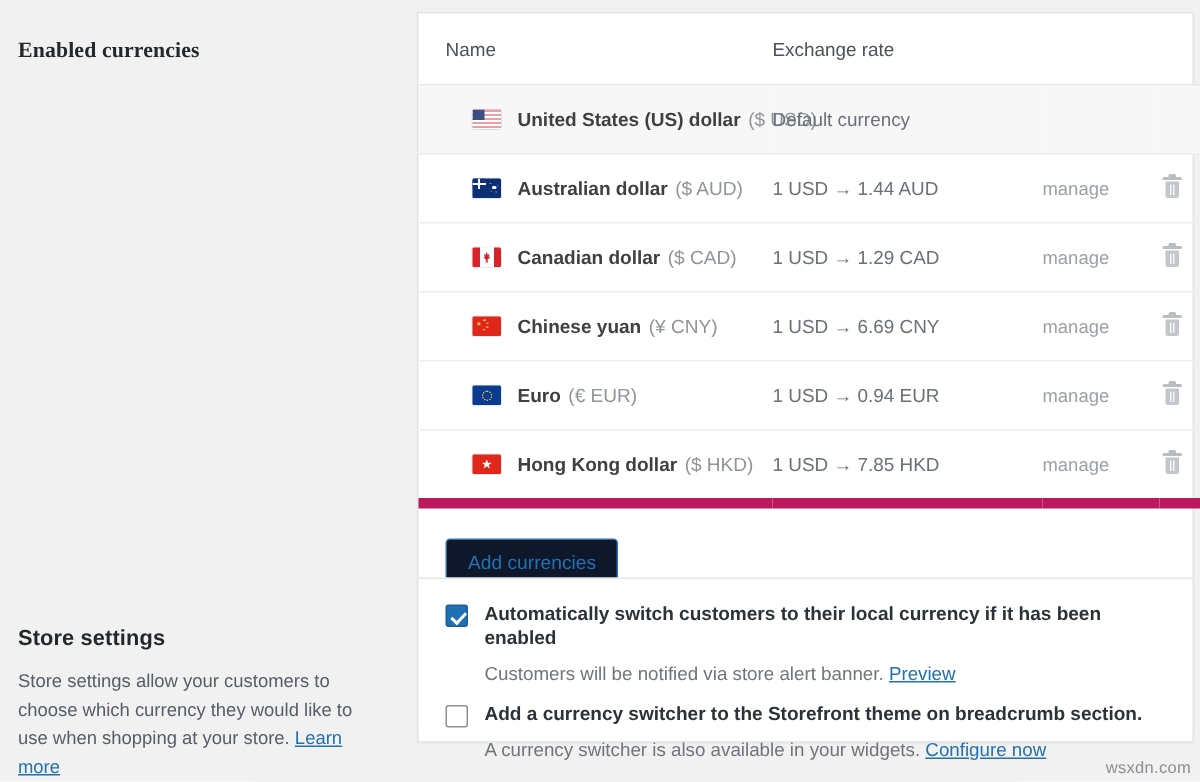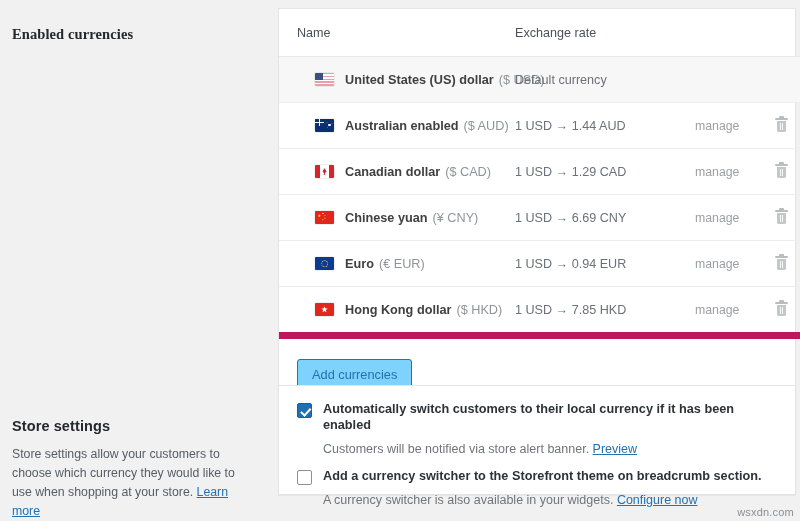--- a/index.html
+++ b/index.html
@@ -277,21 +277,21 @@
 
   
   .add-btn-wrap {
     padding: 20px 0 0 18px;
   }
   .add-btn {
     display: inline-block;
     border: 1px solid #2e6fa8;
     border-radius: 3px;
     color: #2271b1;
-    background: #7dd3fc;
+    background: #0f172a;
     font-family: "Liberation Sans", sans-serif;
     font-size: 12.8px;
     padding: 7px 14px 8px 14px;
     cursor: pointer;
     line-height: 1.2;
   }
 
   
   .store-inner { padding: 16px 18px 0 18px; }
   .chk-row { display: flex; align-items: flex-start; }
@@ -384,21 +384,21 @@
           </td>
           <td class="col-rate cell-rate">Default currency</td>
           <td class="col-manage"></td>
           <td class="col-del"></td>
         </tr>
 
         <tr>
           <td class="col-name">
             <div class="cell-name">
               <span class="flag flag-au"></span>
-              <span class="cur-name">Australian enabled</span>
+              <span class="cur-name">Australian dollar</span>
               <span class="cur-code">($ AUD)</span>
             </div>
           </td>
           <td class="col-rate cell-rate">1 USD → 1.44 AUD</td>
           <td class="col-manage cell-manage">manage</td>
           <td class="col-del cell-del">
             <div class="trash">
                 <span class="lid"></span>
                 <span class="can"></span>
               </div>

